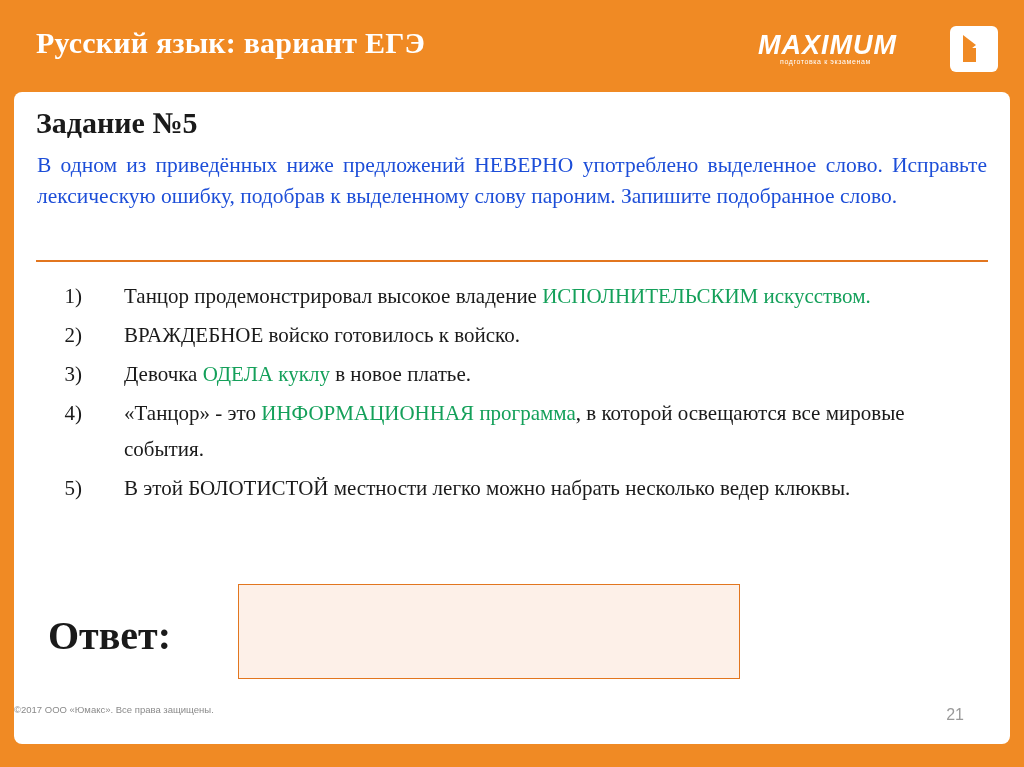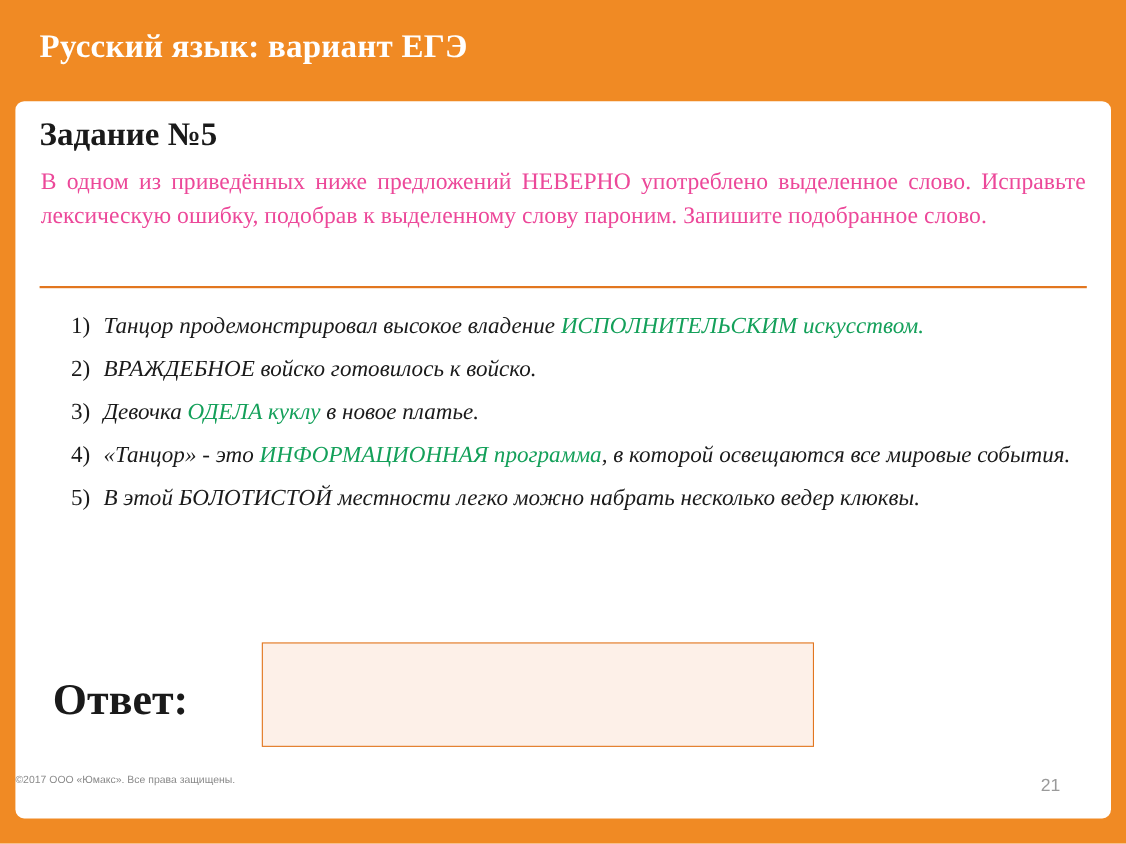--- a/index.html
+++ b/index.html
@@ -117,21 +117,21 @@
     color: #1a1a1a;
   }
   .task-text {
     position: absolute;
     left: 23px;
     top: 58px;
     width: 950px;
     font-family: "Liberation Serif", serif;
     font-size: 21.5px;
     line-height: 31px;
-    color: #ec4899;
+    color: #1d4ed8;
     text-align: justify;
   }
   .divider {
     position: absolute;
     left: 22px;
     top: 168px;
     width: 952px;
     height: 2px;
     background: #e2761f;
   }
@@ -156,22 +156,21 @@
     left: 10px;
     top: 0;
     width: 34px;
     text-align: right;
     font-family: "Liberation Serif", serif;
     font-size: 21px;
     color: #1a1a1a;
   }
   .item-body {
     display: block;
-    margin-left: 56px;
-    font-style: italic;
+    margin-left: 86px;
   }
   .hl {
     color: #14a05a;
   }
   
   .answer-label {
     position: absolute;
     left: 34px;
     top: 520px;
     font-family: "Liberation Serif", serif;
@@ -207,20 +206,25 @@
     color: #9a9a9a;
   }
 </style>
 </head>
 <body>
 
 <div class="slide">
 
   <div class="header">
     <div class="header-title">Русский язык: вариант ЕГЭ</div>
+    <div class="logo">
+      <div class="logo-text">MAXIMUM</div>
+      <div class="logo-sub">подготовка к экзаменам</div>
+      <div class="logo-mark"></div>
+    </div>
   </div>
 
   <div class="card">
     <div class="task-title">Задание №5</div>
     <div class="task-text">В одном из приведённых ниже предложений НЕВЕРНО употреблено выделенное слово. Исправьте лексическую ошибку, подобрав к выделенному слову пароним. Запишите подобранное слово.</div>
     <div class="divider"></div>
 
     <div class="list" id="items-list">
         <div class="item">
           <span class="item-num">1)</span>

